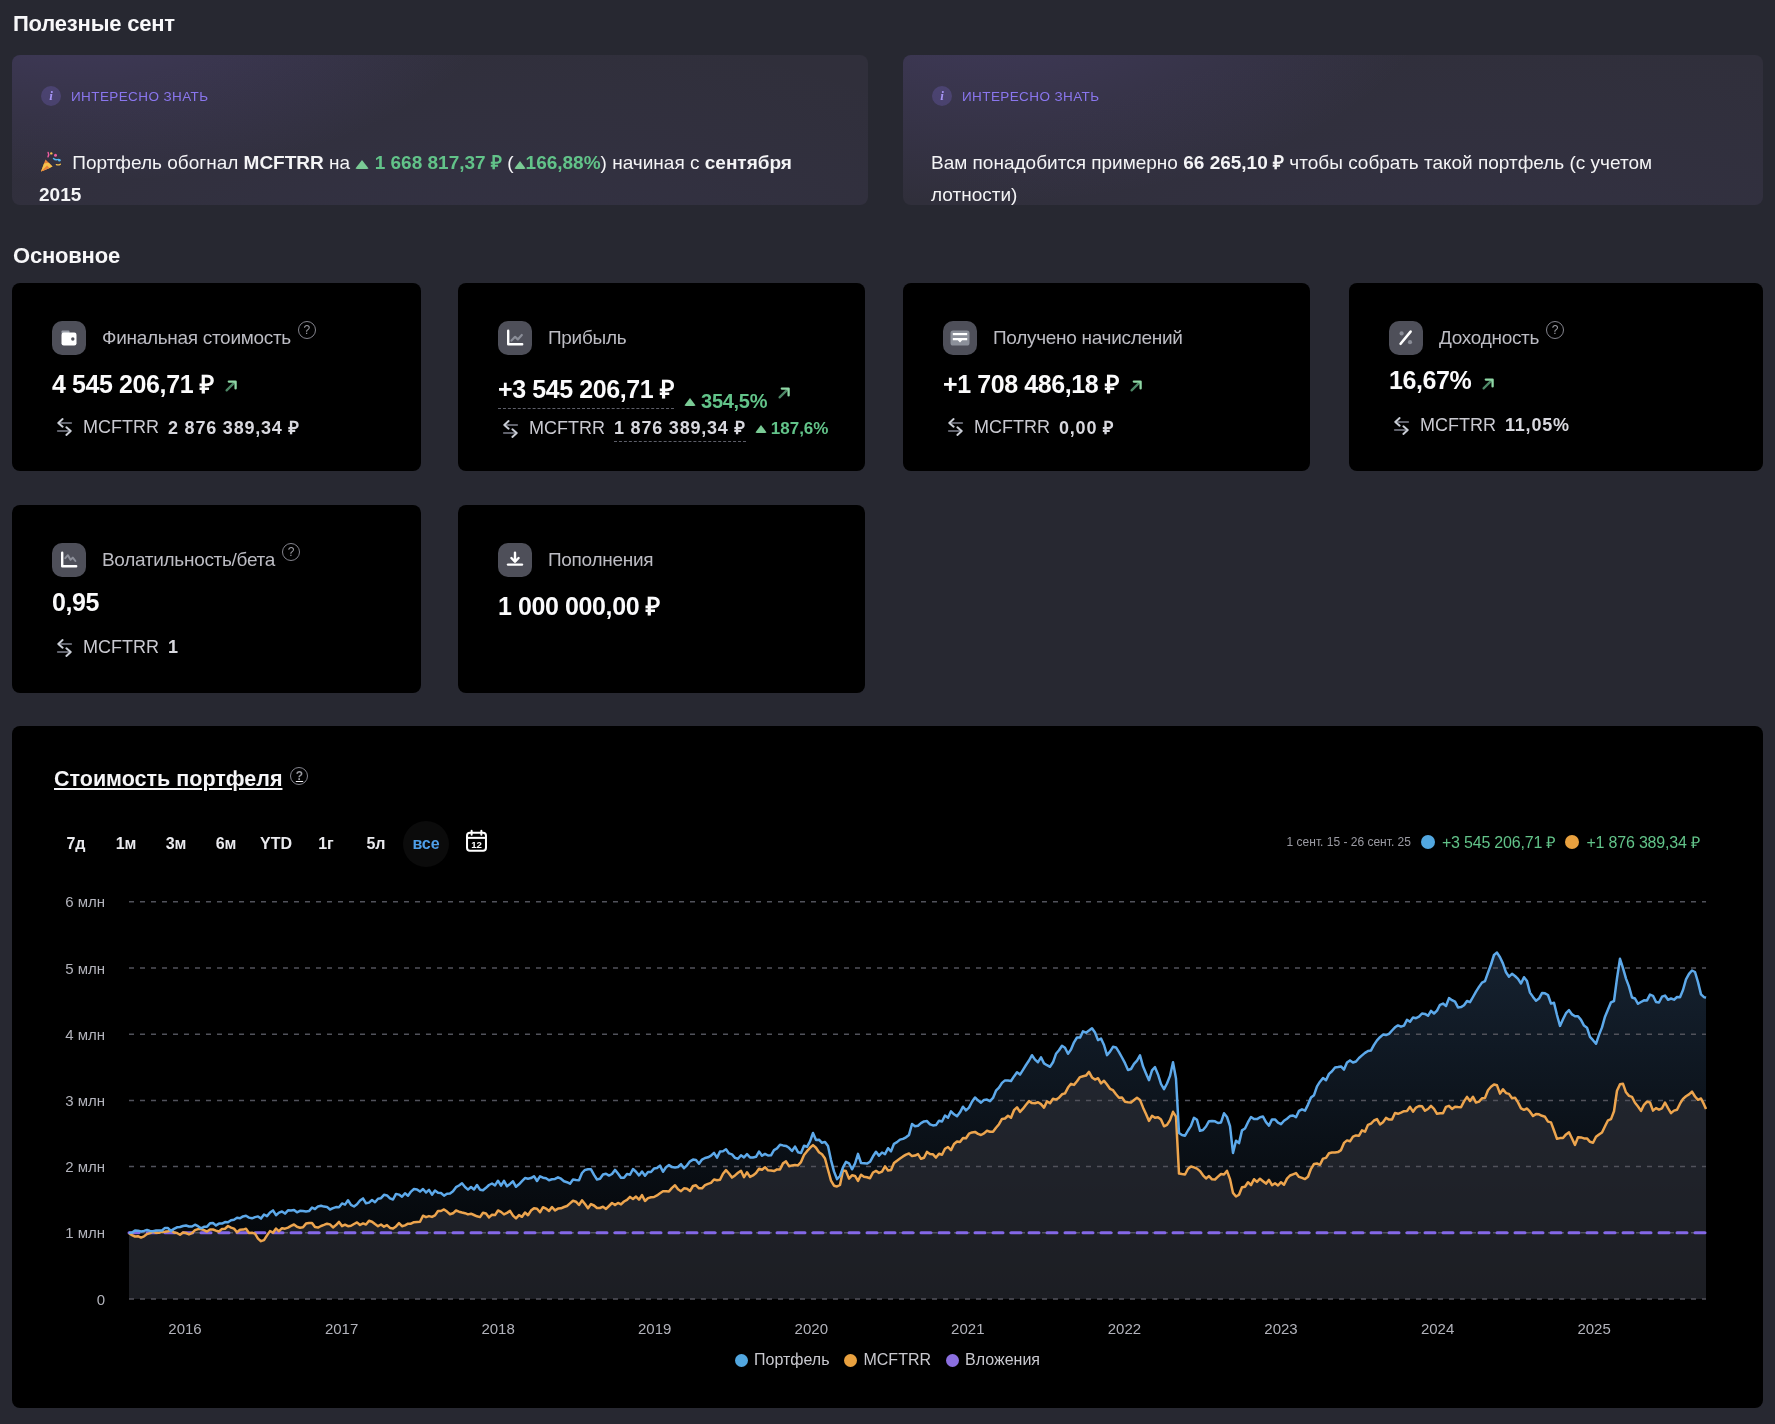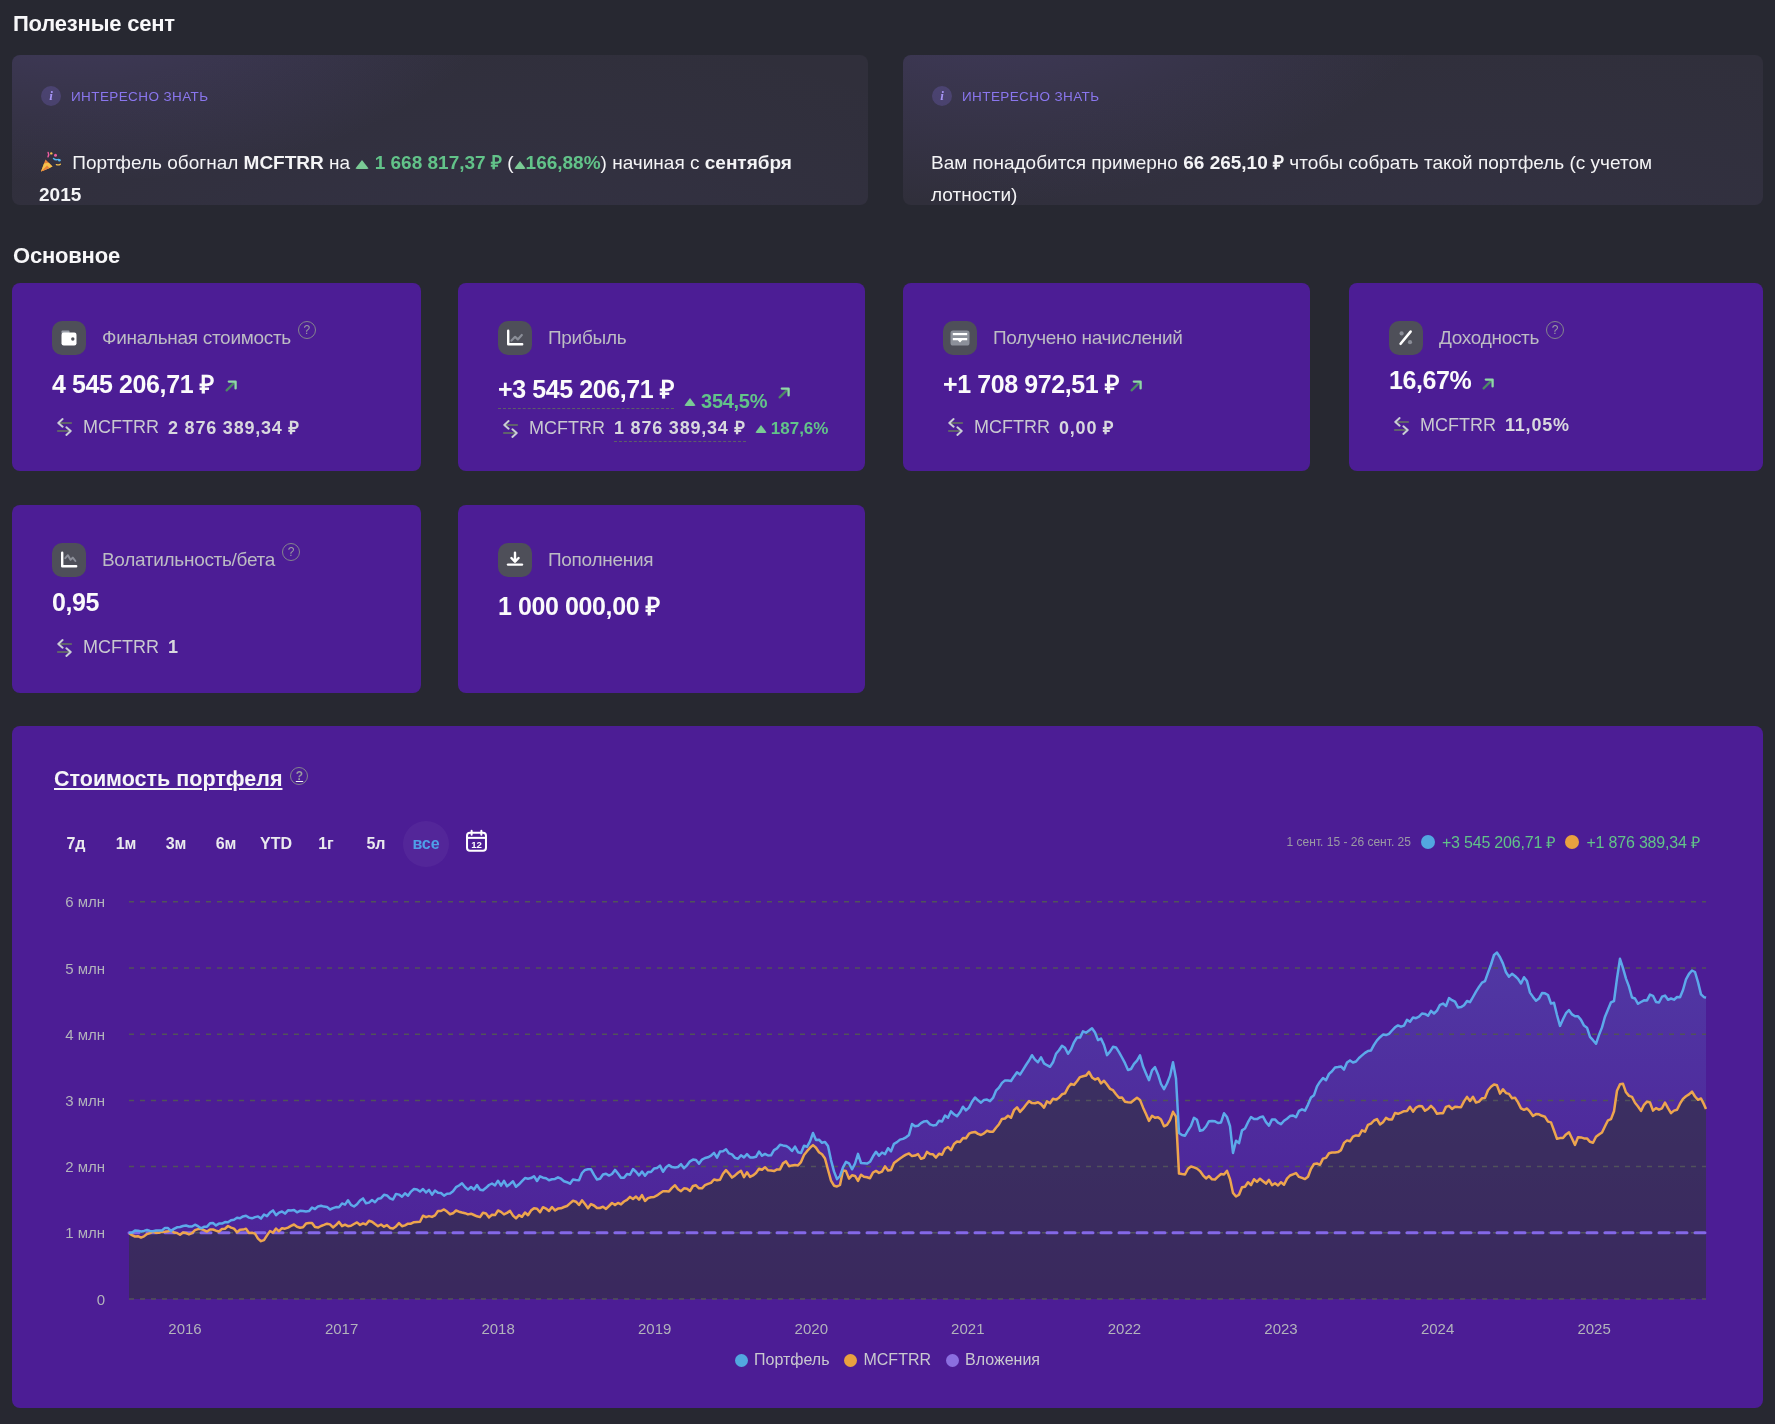--- a/index.html
+++ b/index.html
@@ -1,20 +1,20 @@
 <!DOCTYPE html>
 <html lang="ru"><head>
 <meta charset="utf-8">
 <title>Портфель</title>
 <style>
 * { margin:0; padding:0; box-sizing:border-box; }
 html,body { width:1775px; height:1424px; background:#272831; font-family:"Liberation Sans", sans-serif; color:#f2f2f4; overflow:hidden; }
 .page { position:relative; width:1775px; height:1424px; }
 h2.sec { position:absolute; left:13px; font-size:22px; font-weight:700; color:#f7f7f9; letter-spacing:-0.2px; }
-.card { position:absolute; background:#4c1d95; border-radius:8px; }
+.card { position:absolute; background:#000000; border-radius:8px; }
 .fact-card { height:150px; top:55px; }
 .fact1 { left:12px; width:856px;
   background: radial-gradient(640px 320px at 8% -60%, rgba(134,106,230,0.24), rgba(134,106,230,0) 68%),
               radial-gradient(900px 420px at 55% 180%, rgba(100,88,196,0.08), rgba(100,88,196,0) 72%), #302f3b; }
 .fact2 { left:903px; width:860px;
   background: radial-gradient(680px 340px at 9% -55%, rgba(134,106,230,0.21), rgba(134,106,230,0) 68%),
               radial-gradient(900px 420px at 68% 185%, rgba(100,88,196,0.07), rgba(100,88,196,0) 72%), #302f3b; }
 .ihead { position:absolute; top:31px; display:flex; align-items:center; gap:10px; }
 .icirc { width:20px; height:20px; border-radius:50%; background:rgba(140,120,240,0.22); color:#a694f6; font-size:13px; font-weight:700; display:flex; align-items:center; justify-content:center; font-family:"Liberation Serif", serif; font-style:italic; }
 .ilabel { font-size:13.5px; font-weight:400; color:#8a76ee; letter-spacing:0.4px; }
@@ -155,21 +155,21 @@
         <div class="ibox">
           <svg width="22" height="20" viewBox="0 0 22 20">
             <rect x="1.5" y="2.5" width="19" height="15" rx="2.6" fill="#8c909a"></rect>
             <path d="M3.8 5h14.4v2.2H3.8z" fill="#ffffff"></path>
             <path d="M3.8 10h14.4v2.2l-5 0-2.2 2.4-2.2-2.4-5 0z" fill="#ffffff"></path>
           </svg>
         </div>
         <div class="stitle">Получено начислений</div>
       </div>
     <div class="vrow">
-        <span class="val">+1 708 972,51 ₽</span>
+        <span class="val">+1 708 486,18 ₽</span>
         <svg width="14" height="14" viewBox="0 0 14 14" fill="none" style="flex:none;position:relative;top:3px;">
           <path d="M2.6 11.4L10.4 3.6" stroke="#4d8766" stroke-width="2.3" stroke-linecap="round"></path>
           <path d="M4.8 2.6h6.8v6.8" stroke="#8fd8a5" stroke-width="2.3" stroke-linecap="round" stroke-linejoin="round"></path>
         </svg>
       </div>
     <div class="srow">
         <svg width="19" height="18" viewBox="0 0 19 18" fill="none" style="flex:none;">
           <path d="M5.6 4.9H16.1" stroke="#60626c" stroke-width="2" stroke-linecap="round"></path>
           <path d="M7.6 1.1L3.3 4.9l4.3 3.8" stroke="#c9cdd5" stroke-width="2" stroke-linecap="round" stroke-linejoin="round" fill="none"></path>
           <path d="M2.9 13.1h10.5" stroke="#60626c" stroke-width="2" stroke-linecap="round"></path>

